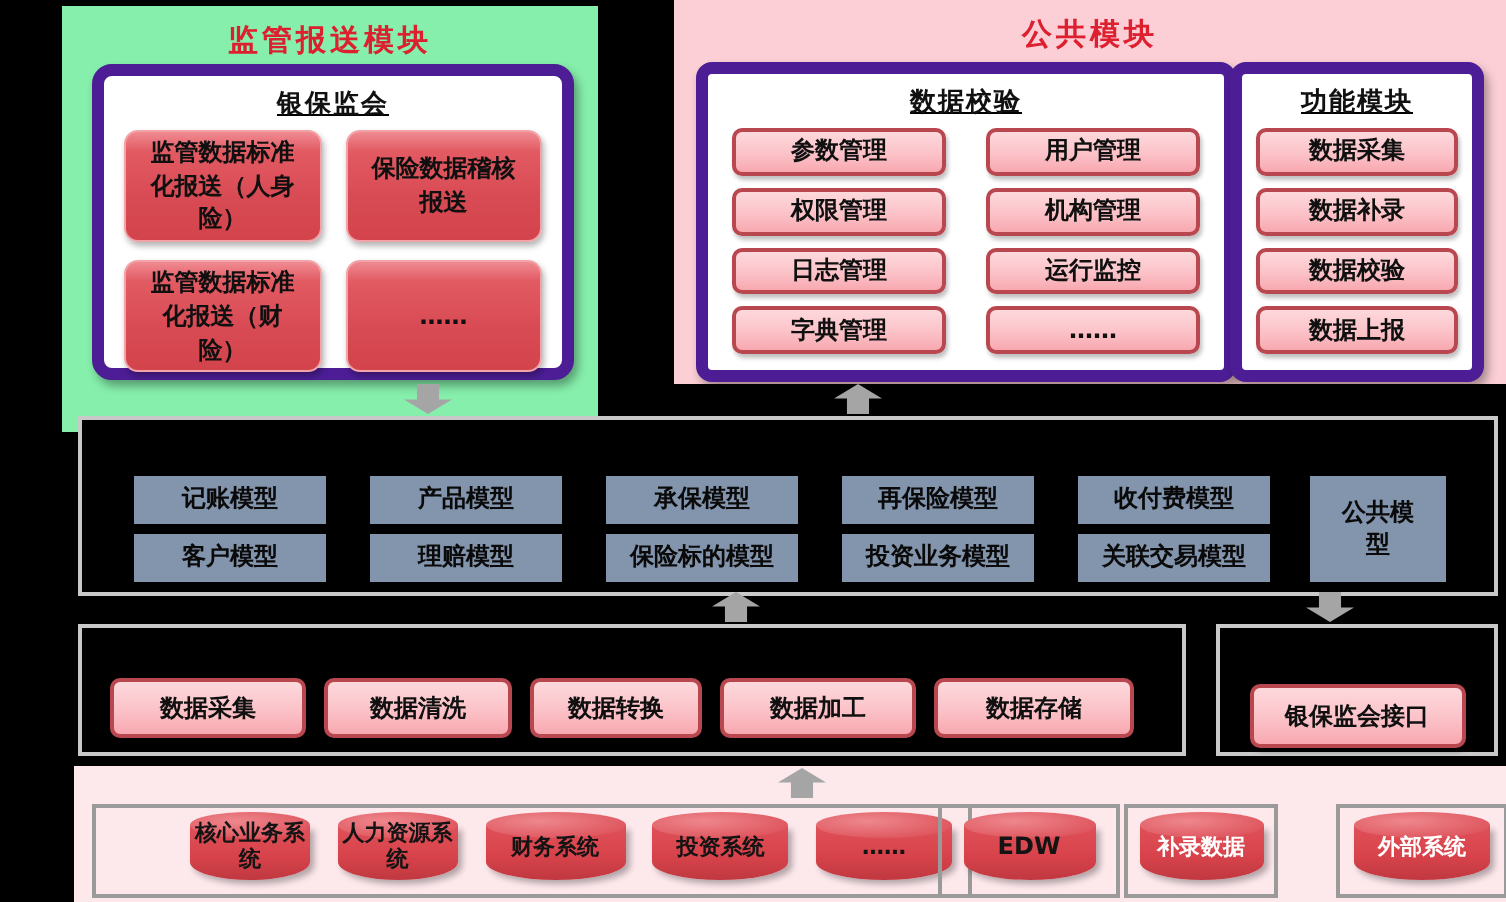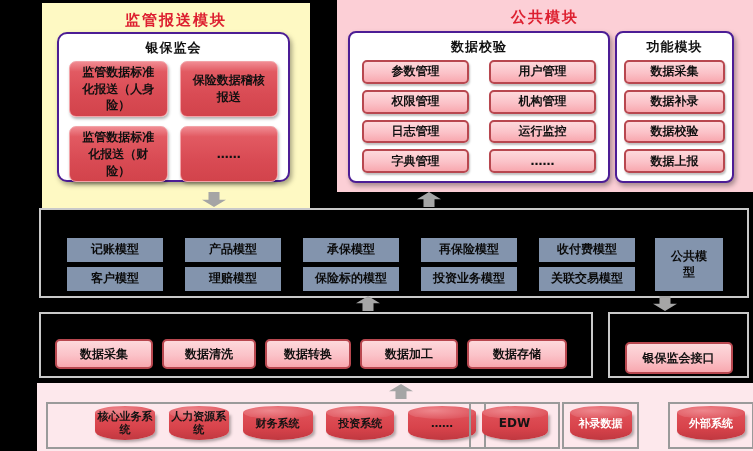--- a/index.html
+++ b/index.html
@@ -1,21 +1,21 @@
 <!DOCTYPE html>
 <html><head>
 <meta charset="utf-8">
 <style>
   html,body{margin:0;padding:0;background:#000;}
   #canvas{position:relative;width:753px;height:451px;background:#000;
     font-family:"DejaVu Sans","Liberation Sans",sans-serif;overflow:hidden;}
   .module{position:absolute;}
   .mtitle{text-align:center;font-weight:bold;font-size:15px;letter-spacing:2px;color:#dd2030;padding-top:8px;}
-  .whitebox{position:absolute;background:#fff;border:2px solid #4c1d95;border-radius:10px;
-    box-shadow:2px 3px 5px rgba(0,0,0,.35);}
+  .whitebox{position:absolute;background:#fff;border:6px solid #4c1d95;border-radius:10px;
+    box-shadow:2px 3px 5px rgba(0,0,0,.35);text-decoration:underline;}
   .wtitle{text-align:center;font-weight:bold;font-size:13px;color:#111;padding-top:5px;letter-spacing:1px;}
   .rbtn{background:linear-gradient(180deg,#f08b92 0%,#e25a62 18%,#d94b54 60%,#d2434b 100%);
     border:1px solid #f2a3a8;border-radius:7px;color:#101010;font-weight:bold;font-size:12px;
     display:flex;align-items:center;justify-content:center;text-align:center;
     padding:2px 12px;line-height:1.4;box-shadow:1px 2px 3px rgba(0,0,0,.3);}
   .pbtn{background:linear-gradient(180deg,#fdd9dc 0%,#fbc2c8 55%,#f8a8af 100%);
     border:2px solid #b8474f;border-radius:5px;color:#101010;font-weight:bold;font-size:12px;
     display:flex;align-items:center;justify-content:center;text-align:center;
     box-shadow:1px 2px 2px rgba(0,0,0,.25);}
   .blackbox{position:absolute;background:#000;border:2px solid #c9c9c9;}
@@ -33,21 +33,21 @@
   .cyl-label{position:relative;z-index:1;margin-top:-5px;}
   .arr{position:absolute;width:24px;height:15px;background:#a5a5a5;}
   .arr.up{clip-path:polygon(50% 0,100% 48%,73% 48%,73% 100%,27% 100%,27% 48%,0 48%);}
   .arr.down{clip-path:polygon(50% 100%,100% 52%,73% 52%,73% 0,27% 0,27% 52%,0 52%);}
 </style>
 </head>
 <body>
 
 <div id="canvas">
 
-  <div class="module" style="left:42px;top:3px;width:268px;height:213px;background:#fef9c3;">
+  <div class="module" style="left:31px;top:3px;width:268px;height:213px;background:#86efac;">
     <div class="mtitle">监管报送模块</div>
     <div class="whitebox" style="left:15px;top:29px;width:229px;height:146px;">
       <div class="wtitle">银保监会</div>
       <div style="position:absolute;left:10px;right:10px;top:27px;bottom:9px;display:grid;
                   grid-template-columns:1fr 1fr;grid-template-rows:56px 1fr;gap:9px 12px;">
         <div class="rbtn">监管数据标准化报送（人身险）</div>
         <div class="rbtn">保险数据稽核报送</div>
         <div class="rbtn">监管数据标准化报送（财险）</div>
         <div class="rbtn">……</div>
       </div>

